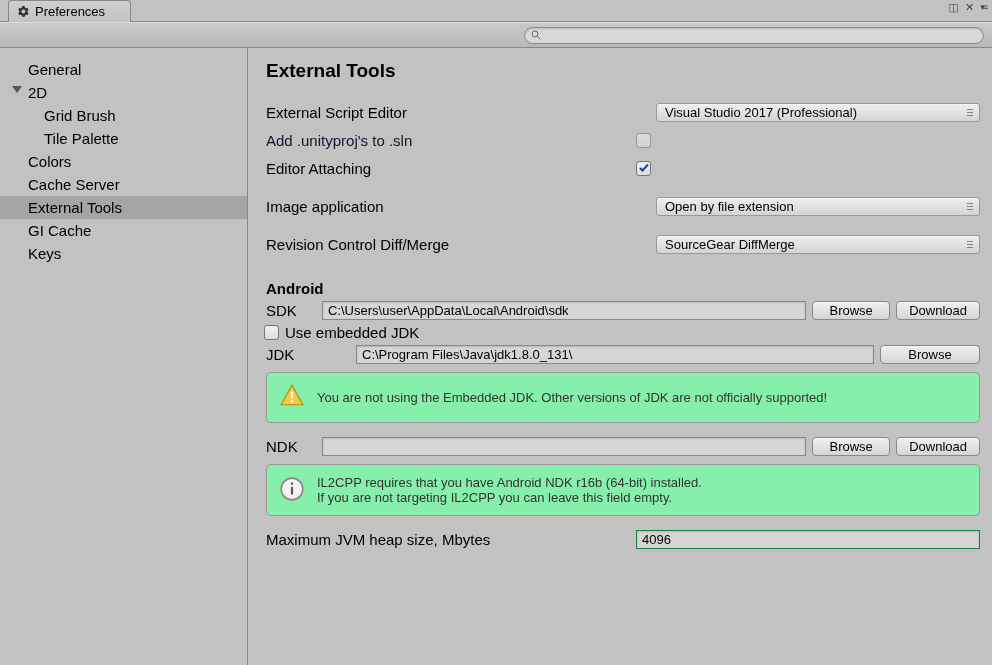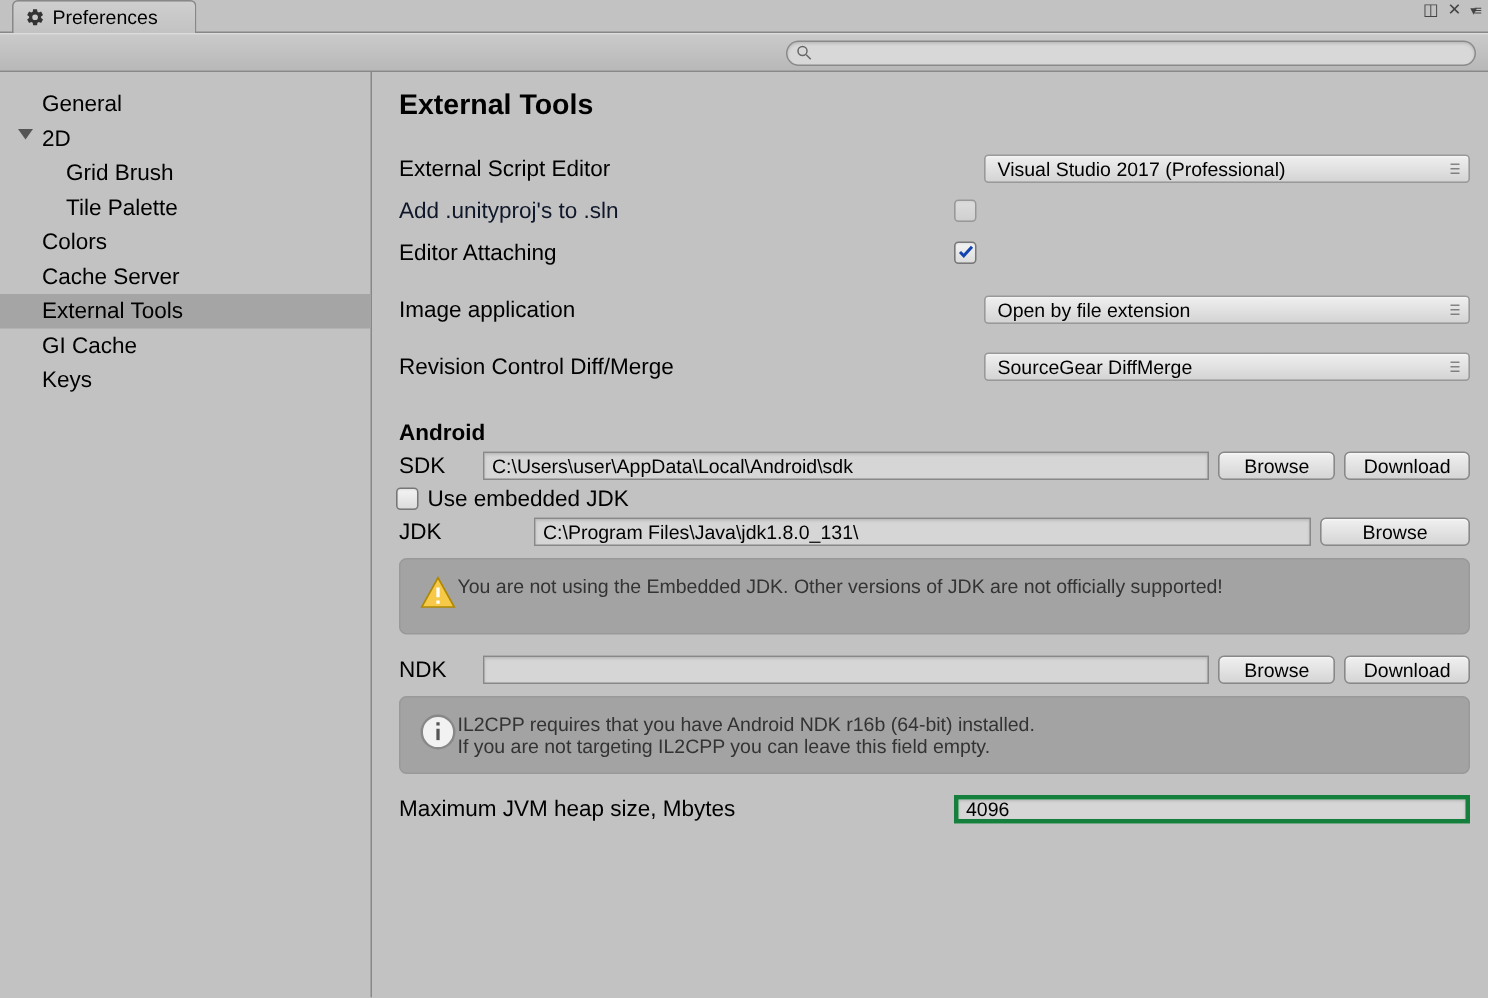--- a/index.html
+++ b/index.html
@@ -171,35 +171,36 @@
     background:linear-gradient(#f0f0f0,#d5d5d5);
     font-size:13px;
     cursor:pointer;
     min-width:78px;
     box-shadow: 0 1px 0 rgba(255,255,255,0.4) inset;
   }
   .embed-row{ display:flex; align-items:center; gap:6px; margin:4px 0 4px -2px; font-size:15px;}
   .warn-box, .info-box{
     border:1px solid #999;
     border-radius:5px;
-    background:#a3a3a3;
+    background:#86efac;
     padding:10px 12px;
     display:flex;
-    align-items:flex-start;
+    align-items:center;
+    gap:12px;
     margin:8px 0 14px 0;
     font-size:13px;
     color:#333;
   }
   .warn-icon,.info-icon{flex-shrink:0;}
   .heap-row{display:flex;align-items:center;margin-top:6px;}
   .heap-row .label{width:370px;font-size:15px;font-weight:normal;}
   .heap-input{
     flex:1;
     height:19px;
-    border:3px solid #15803d;
+    border:1px solid #15803d;
     background:#d6d6d6;
     padding:0 5px;
     font-size:13px;
     box-shadow: inset 0 1px 2px rgba(0,0,0,0.15);
   }
 </style>
 </head>
 <body>
 
 <div class="window">

